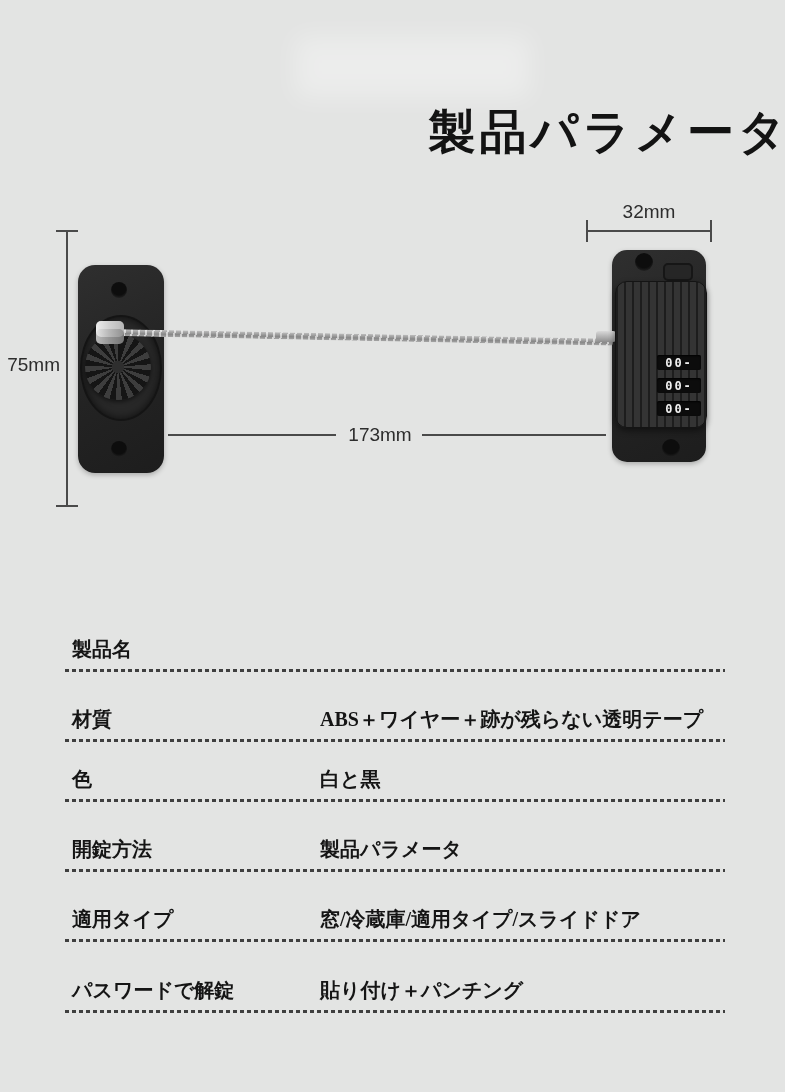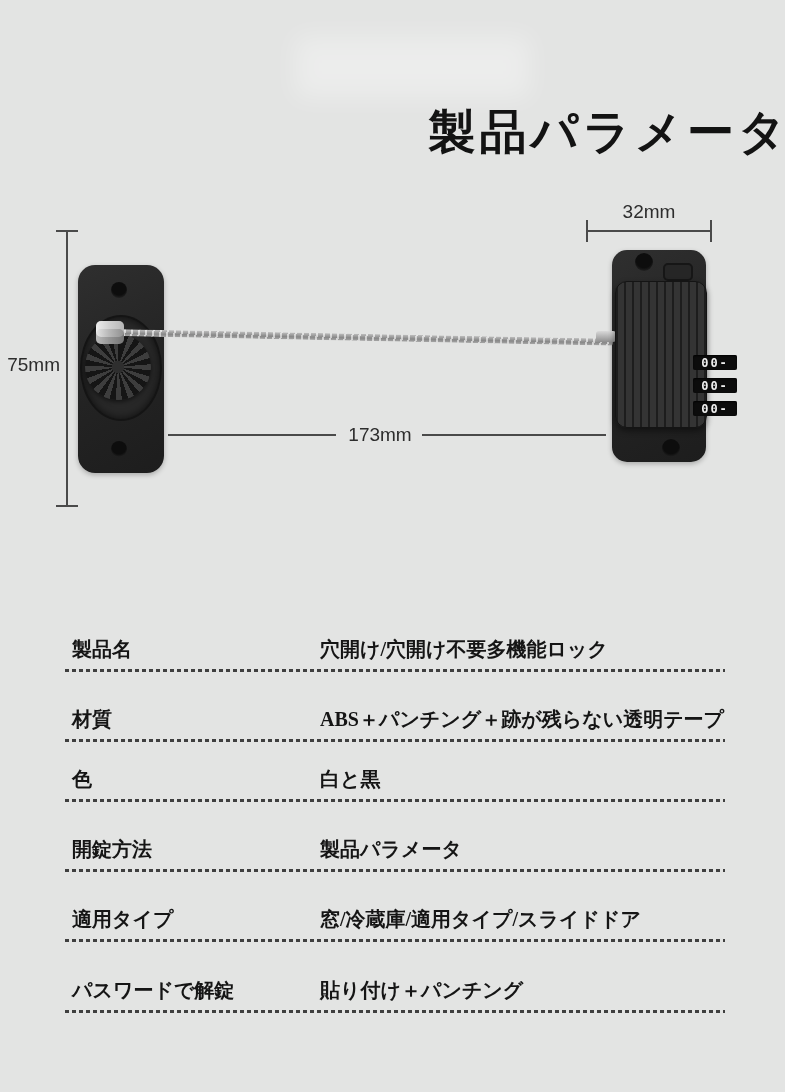--- a/index.html
+++ b/index.html
@@ -100,21 +100,20 @@
     z-index:5;
   }
   .dial {
     position:absolute; left:41px; width:44px; height:15px;
     background:#0c0c0c; border-radius:2px;
     color:#efefef;
     font-family:"DejaVu Sans Mono","Liberation Mono",monospace;
     font-size:12px; font-weight:bold; letter-spacing:2px;
     display:flex; align-items:center; justify-content:center;
     box-shadow:inset 0 1px 2px rgba(0,0,0,0.9);
-    margin-left:36px;
   }
 
   
   .spec-table { position:absolute; left:65px; top:0; width:660px; height:100%; }
   .spec-row { position:absolute; left:0; width:100%; height:34px; }
   .spec-row .dots {
     position:absolute; left:0; right:0; bottom:0; height:3px;
     background:repeating-linear-gradient(90deg,#3f3f3f 0 4px,transparent 4px 7px);
   }
   .spec-label, .spec-value {
@@ -169,27 +168,26 @@
       <div class="dial" style="top:73px">00-</div>
       <div class="dial" style="top:96px">00-</div>
       <div class="dial" style="top:119px">00-</div>
     </div>
   </div>
 
   <div class="spec-table">
 
     <div class="spec-row" style="top:638px">
       <span class="spec-label">製品名</span>
-      <span class="spec-value">穴開け/穴開け不要多機能ロック</span>
       <span class="dots"></span>
     </div>
 
     <div class="spec-row" style="top:708px">
       <span class="spec-label">材質</span>
-      <span class="spec-value">ABS＋パンチング＋跡が残らない透明テープ</span>
+      <span class="spec-value">ABS＋ワイヤー＋跡が残らない透明テープ</span>
       <span class="dots"></span>
     </div>
 
     <div class="spec-row" style="top:768px">
       <span class="spec-label">色</span>
       <span class="spec-value">白と黒</span>
       <span class="dots"></span>
     </div>
 
     <div class="spec-row" style="top:838px">

